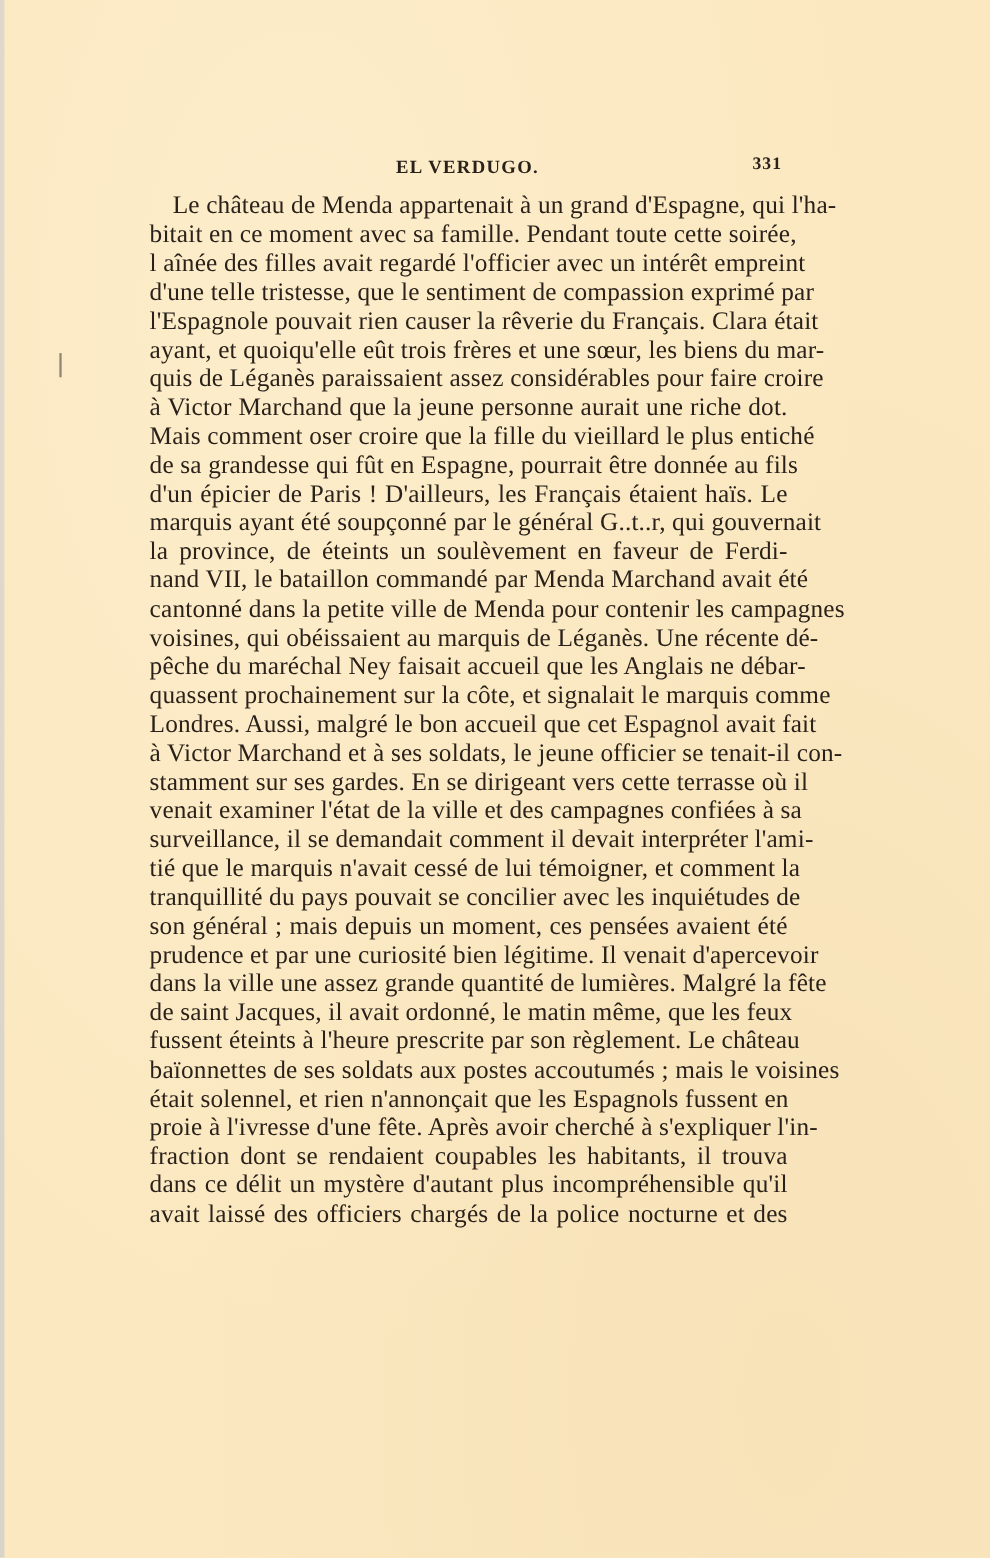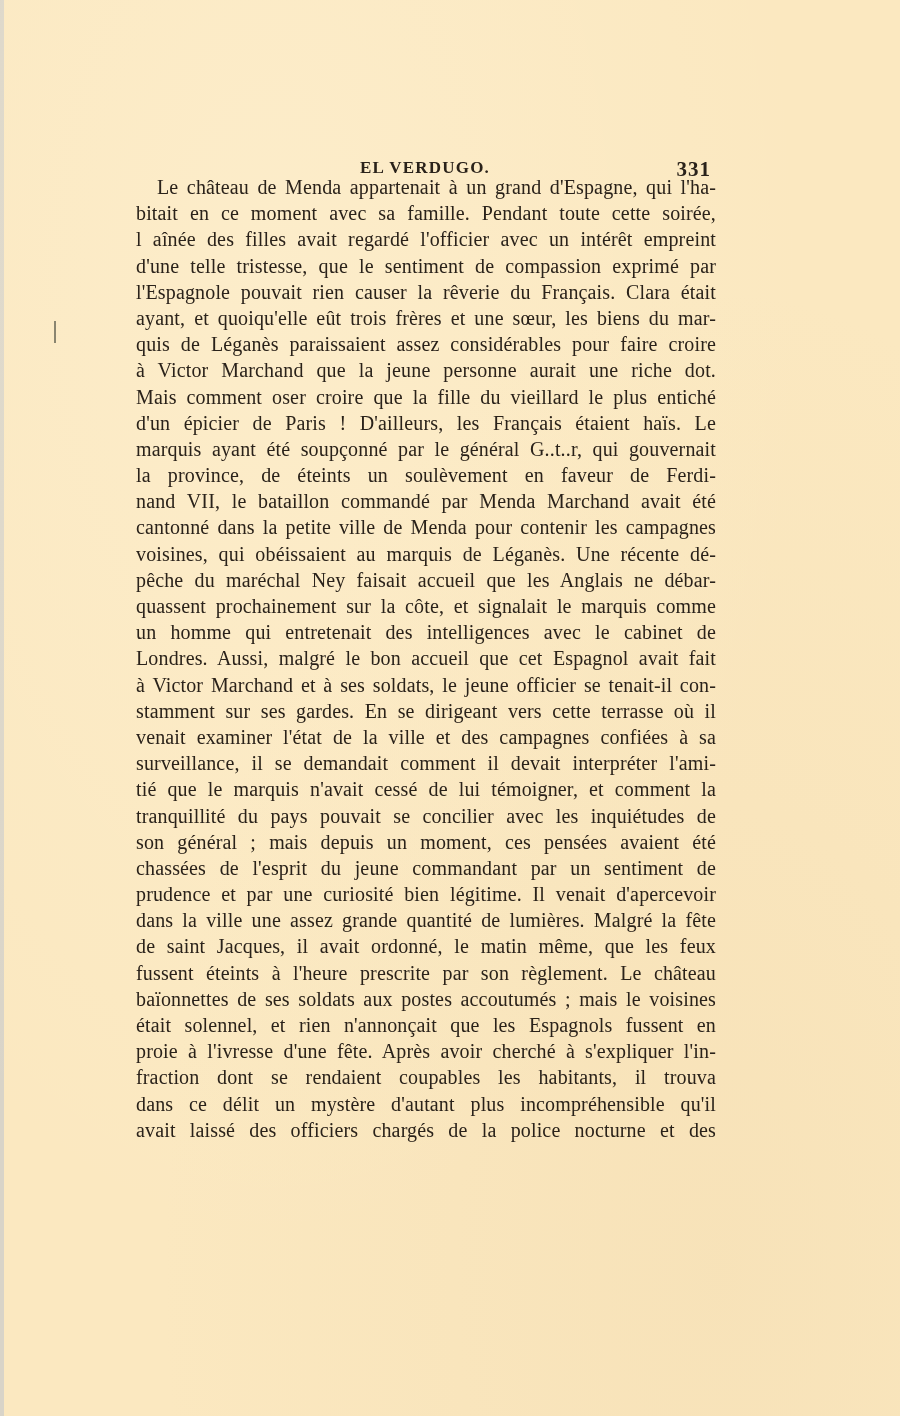--- a/index.html
+++ b/index.html
@@ -33,52 +33,52 @@
       position: absolute;
       left: 54px;
       top: 321px;
       width: 2px;
       height: 22px;
       background: #8a8570;
     }
     .running-head {
       position: absolute;
       left: 135px;
-      top: 156px;
+      top: 140px;
       width: 580px;
       height: 26px;
     }
     .running-title {
       position: absolute;
       left: 0;
       width: 100%;
       text-align: center;
       font-size: 17px;
       font-weight: bold;
       letter-spacing: 1.2px;
       top: 2px;
     }
     .page-number {
       position: absolute;
       right: 4px;
       top: 1px;
-      font-size: 21px;
+      font-size: 16px;
       font-weight: bold;
       letter-spacing: 1px;
     }
     .text-block {
       position: absolute;
       left: 136px;
       top: 174px;
       width: 580px;
     }
     .text-line {
       height: 26.2px;
       line-height: 26.2px;
-      font-size: 20px;
+      font-size: 23px;
       white-space: nowrap;
       text-align: justify;
       text-align-last: justify;
       letter-spacing: 0.15px;
     }
     .text-line.indent {
       padding-left: 21px;
     }
     .text-line.last {
       text-align-last: justify;
@@ -99,38 +99,37 @@
 <div class="text-block">
   <div class="text-line indent">Le château de Menda appartenait à un grand d'Espagne, qui l'ha-</div>
   <div class="text-line">bitait en ce moment avec sa famille. Pendant toute cette soirée,</div>
   <div class="text-line">l aînée des filles avait regardé l'officier avec un intérêt empreint</div>
   <div class="text-line">d'une telle tristesse, que le sentiment de compassion exprimé par</div>
   <div class="text-line">l'Espagnole pouvait rien causer la rêverie du Français. Clara était</div>
   <div class="text-line">ayant, et quoiqu'elle eût trois frères et une sœur, les biens du mar-</div>
   <div class="text-line">quis de Léganès paraissaient assez considérables pour faire croire</div>
   <div class="text-line">à Victor Marchand que la jeune personne aurait une riche dot.</div>
   <div class="text-line">Mais comment oser croire que la fille du vieillard le plus entiché</div>
+  <div class="text-line">de sa grandesse qui fût en Espagne, pourrait être donnée au fils</div>
   <div class="text-line">d'un épicier de Paris ! D'ailleurs, les Français étaient haïs. Le</div>
   <div class="text-line">marquis ayant été soupçonné par le général G..t..r, qui gouvernait</div>
   <div class="text-line">la province, de éteints un soulèvement en faveur de Ferdi-</div>
   <div class="text-line">nand VII, le bataillon commandé par Menda Marchand avait été</div>
   <div class="text-line">cantonné dans la petite ville de Menda pour contenir les campagnes</div>
   <div class="text-line">voisines, qui obéissaient au marquis de Léganès. Une récente dé-</div>
   <div class="text-line">pêche du maréchal Ney faisait accueil que les Anglais ne débar-</div>
   <div class="text-line">quassent prochainement sur la côte, et signalait le marquis comme</div>
-  <div class="text-line">un homme qui entretenait des intelligences avec le cabinet de</div>
   <div class="text-line">Londres. Aussi, malgré le bon accueil que cet Espagnol avait fait</div>
   <div class="text-line">à Victor Marchand et à ses soldats, le jeune officier se tenait-il con-</div>
   <div class="text-line">stamment sur ses gardes. En se dirigeant vers cette terrasse où il</div>
   <div class="text-line">venait examiner l'état de la ville et des campagnes confiées à sa</div>
   <div class="text-line">surveillance, il se demandait comment il devait interpréter l'ami-</div>
   <div class="text-line">tié que le marquis n'avait cessé de lui témoigner, et comment la</div>
   <div class="text-line">tranquillité du pays pouvait se concilier avec les inquiétudes de</div>
   <div class="text-line">son général ; mais depuis un moment, ces pensées avaient été</div>
-  <div class="text-line">chassées de l'esprit du jeune commandant par un sentiment de</div>
   <div class="text-line">prudence et par une curiosité bien légitime. Il venait d'apercevoir</div>
   <div class="text-line">dans la ville une assez grande quantité de lumières. Malgré la fête</div>
   <div class="text-line">de saint Jacques, il avait ordonné, le matin même, que les feux</div>
   <div class="text-line">fussent éteints à l'heure prescrite par son règlement. Le château</div>
   <div class="text-line">baïonnettes de ses soldats aux postes accoutumés ; mais le voisines</div>
   <div class="text-line">était solennel, et rien n'annonçait que les Espagnols fussent en</div>
   <div class="text-line">proie à l'ivresse d'une fête. Après avoir cherché à s'expliquer l'in-</div>
   <div class="text-line">fraction dont se rendaient coupables les habitants, il trouva</div>
   <div class="text-line">dans ce délit un mystère d'autant plus incompréhensible qu'il</div>
   <div class="text-line last">avait laissé des officiers chargés de la police nocturne et des</div>

